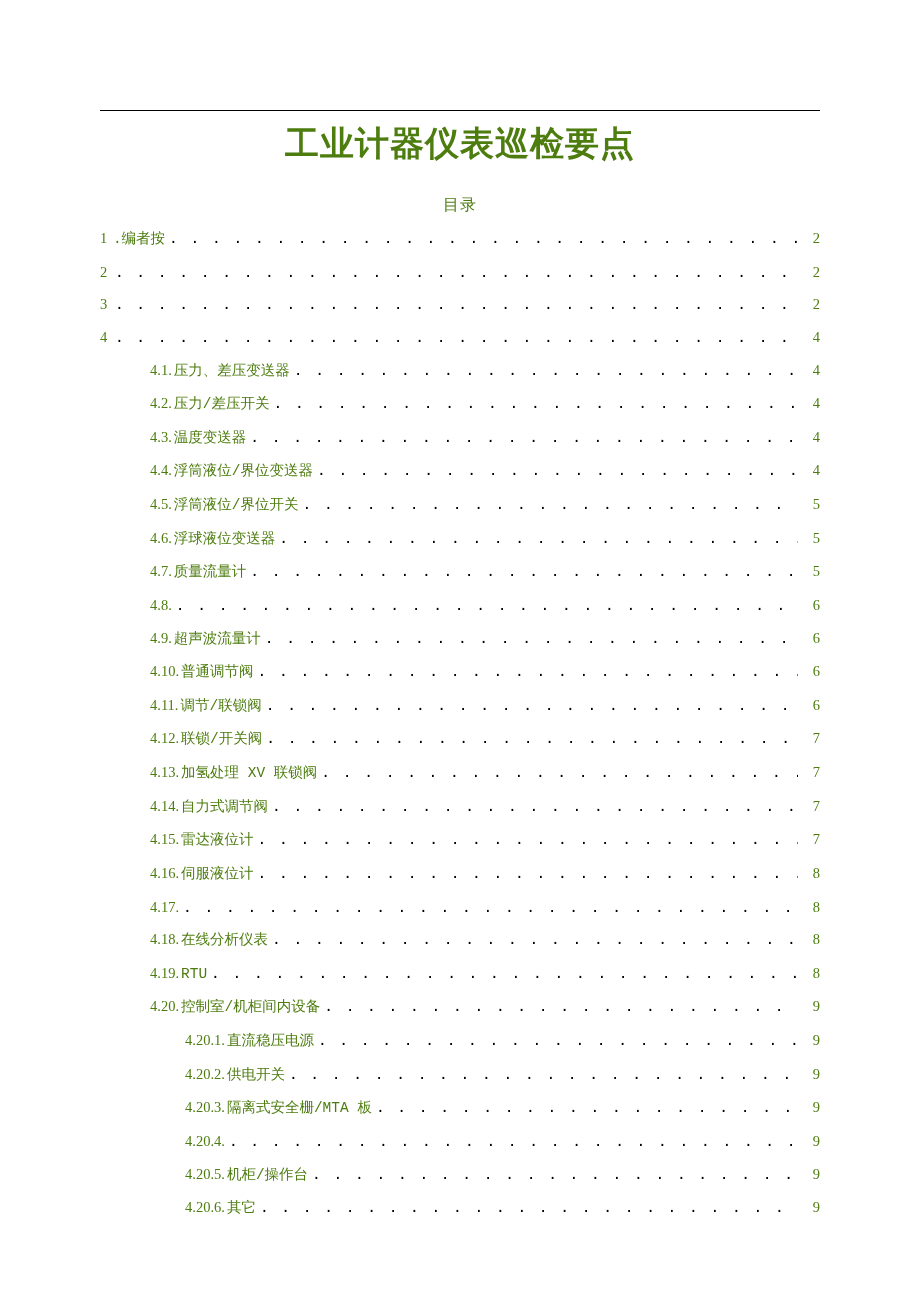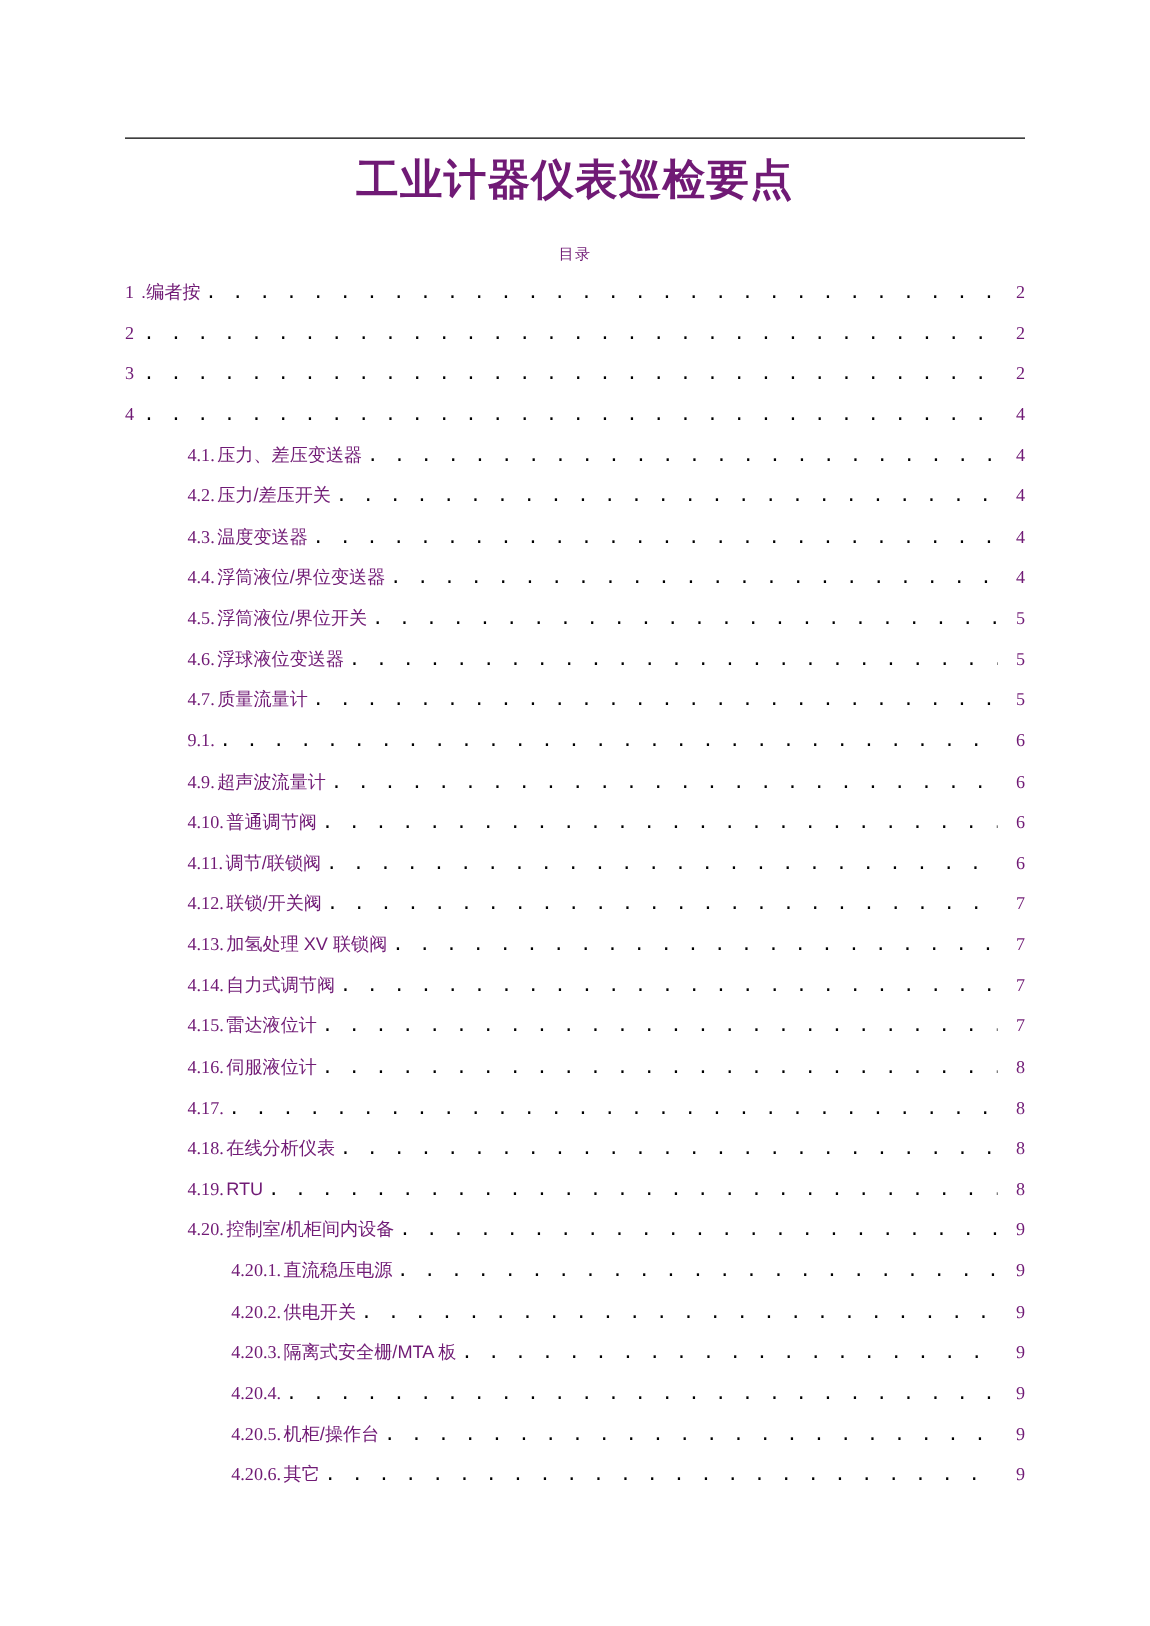--- a/index.html
+++ b/index.html
@@ -6,38 +6,38 @@
     margin: 0;
     padding: 0;
     background: #ffffff;
     width: 920px;
   }
   .page {
     width: 920px;
     box-sizing: border-box;
     padding: 110px 100px 60px 100px;
     font-family: "SimSun", "Songti SC", serif;
-    color: #701a75;
+    color: #4d7c0f;
   }
   .hr-top {
     border: none;
     border-top: 1px solid #000;
     margin: 0 0 10px 0;
   }
   h1.title {
     font-family: "SimHei", "Heiti SC", sans-serif;
     font-size: 34px;
     font-weight: 700;
     text-align: center;
     margin: 4px 0 28px 0;
     letter-spacing: 1px;
   }
   .toc-heading {
     font-family: "SimSun", "Songti SC", serif;
-    font-size: 12px;
+    font-size: 16px;
     text-align: center;
     margin: 0 0 6px 0;
     letter-spacing: 1px;
   }
   .toc {
     font-size: 14.5px;
   }
   .toc-row {
     display: flex;
     align-items: baseline;
@@ -49,21 +49,21 @@
   .toc-row.level-1 { padding-left: 0px; }
   .toc-row.level-2 { padding-left: 50px; }
   .toc-row.level-3 { padding-left: 85px; }
   .toc-num {
     flex: 0 0 auto;
     font-family: "SimSun", "Songti SC", serif;
     white-space: pre;
   }
   .toc-label {
     flex: 0 0 auto;
-    font-family: Liberation Sans, sans-serif;
+    font-family: Liberation Mono, monospace;
     padding-left: 2px;
   }
   .toc-leader {
     flex: 1 1 auto;
     overflow: hidden;
     font-family: "SimSun", "Songti SC", monospace;
     letter-spacing: 2px;
     padding: 0 4px;
     color: #000;
   }
@@ -145,21 +145,21 @@
         <span class="toc-leader"></span>
         <span class="toc-page">5</span>
       </div>
       <div class="toc-row level-2">
         <span class="toc-num">4.7.</span>
         <span class="toc-label">质量流量计</span>
         <span class="toc-leader"></span>
         <span class="toc-page">5</span>
       </div>
       <div class="toc-row level-2">
-        <span class="toc-num">9.1.</span>
+        <span class="toc-num">4.8.</span>
         <span class="toc-leader"></span>
         <span class="toc-page">6</span>
       </div>
       <div class="toc-row level-2">
         <span class="toc-num">4.9.</span>
         <span class="toc-label">超声波流量计</span>
         <span class="toc-leader"></span>
         <span class="toc-page">6</span>
       </div>
       <div class="toc-row level-2">

